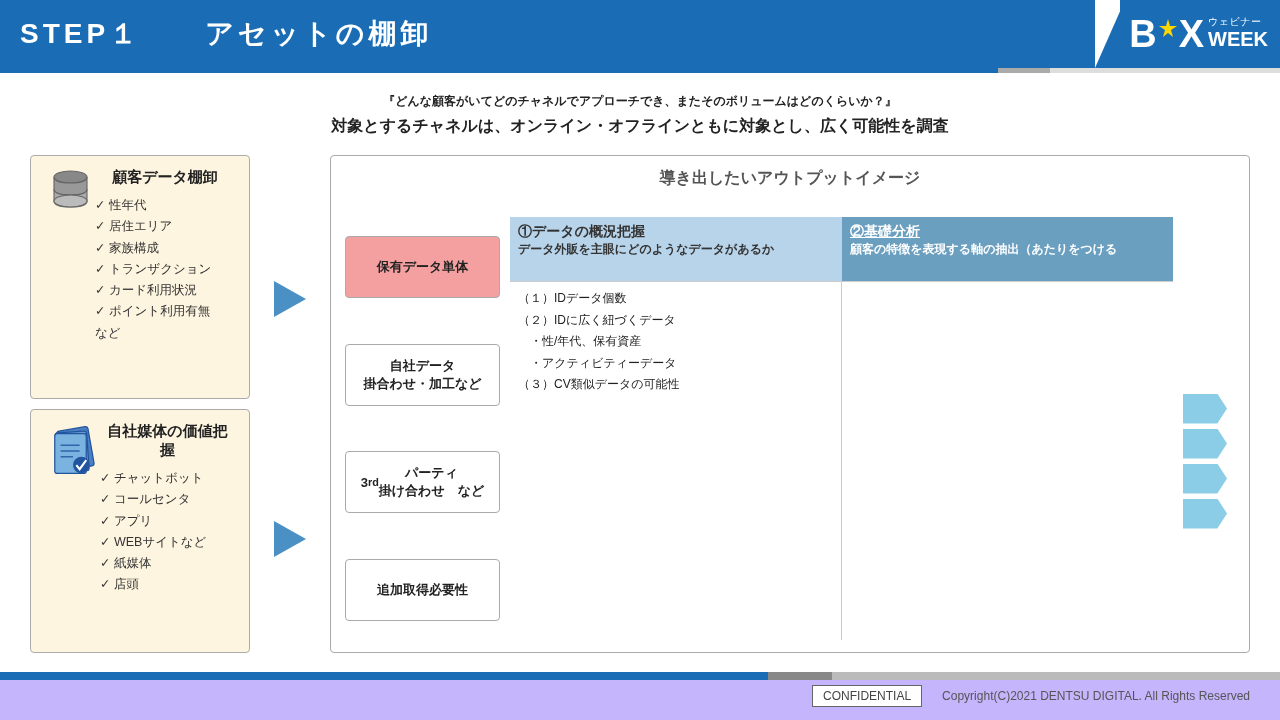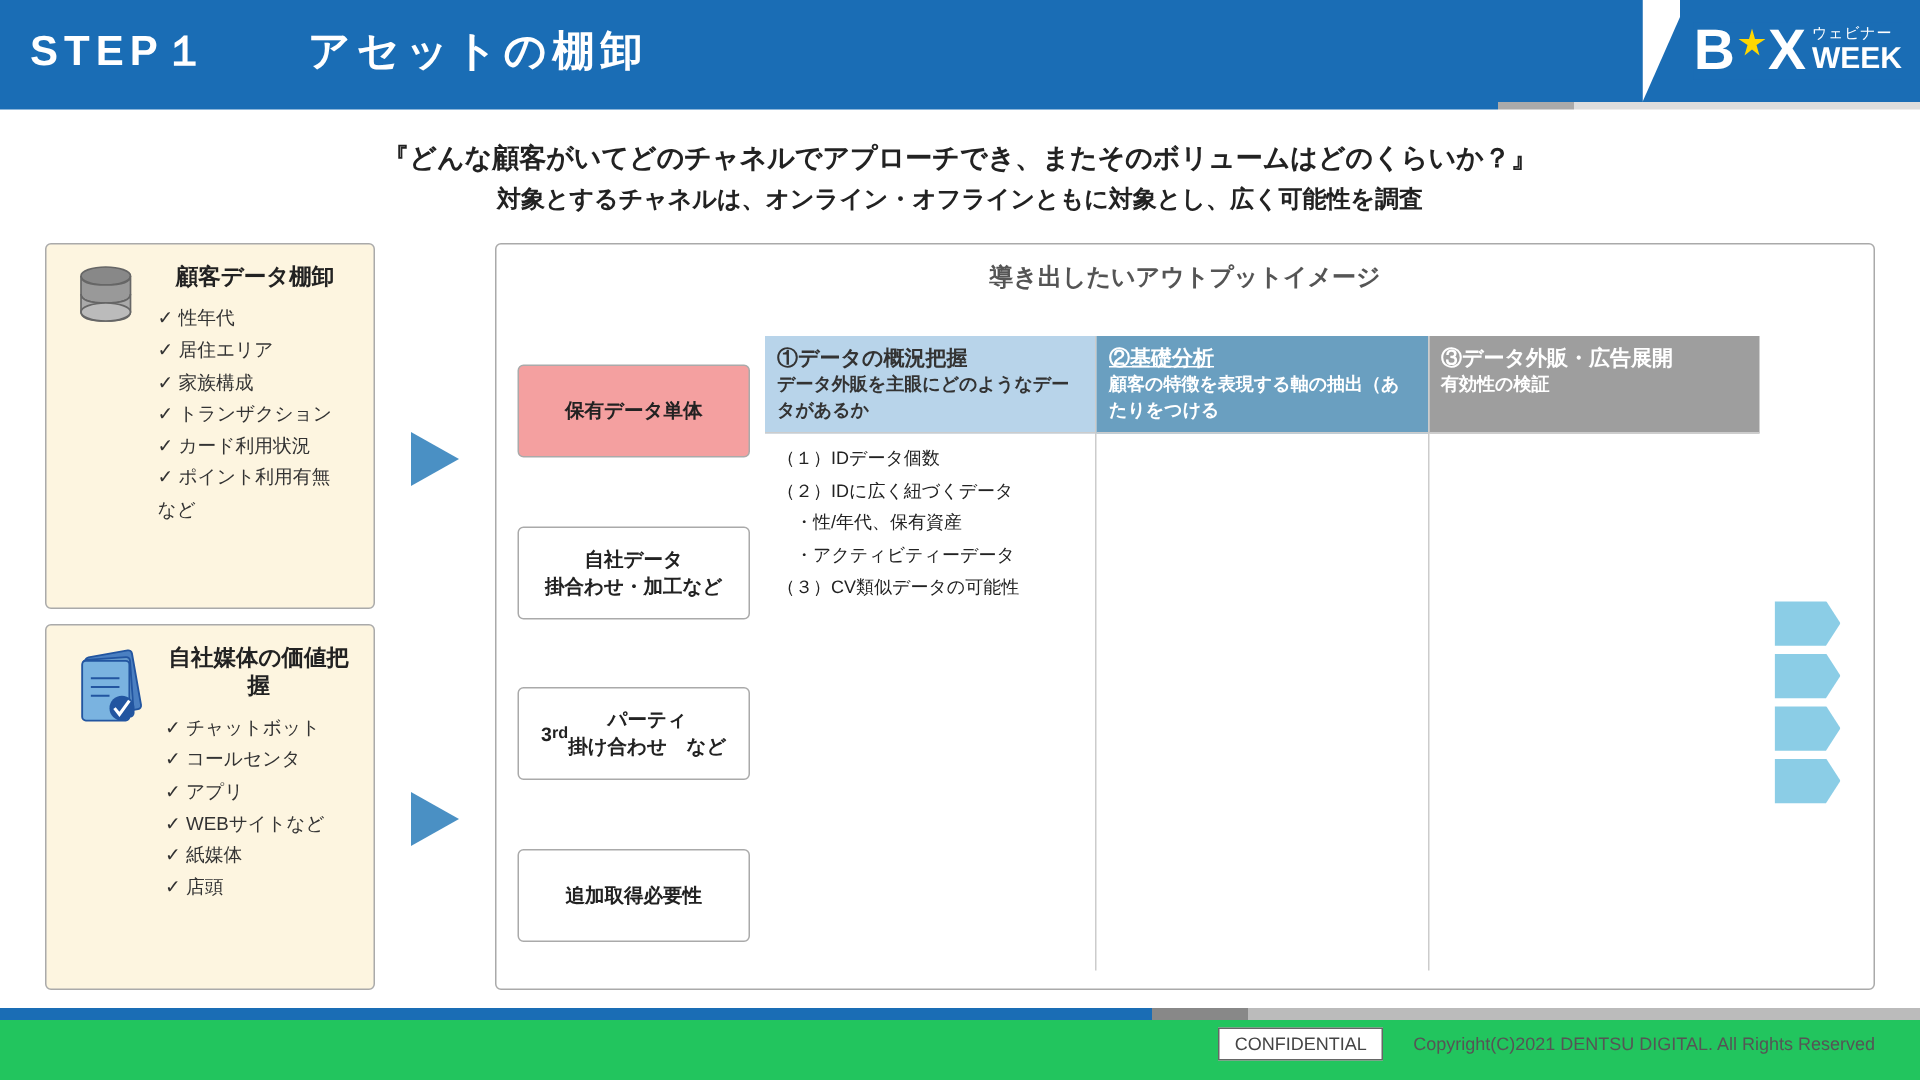--- a/index.html
+++ b/index.html
@@ -64,21 +64,21 @@
       border-width: 68px 30px 0 0;
       border-color: #fff transparent transparent transparent;
     }
 
     
     .subtitle-area {
       text-align: center;
       padding: 20px 40px 10px;
     }
     .subtitle-main {
-      font-size: 18px;
+      font-size: 12px;
       font-weight: bold;
       color: #222;
       margin-bottom: 6px;
     }
     .subtitle-sub {
       font-size: 16px;
       font-weight: bold;
       color: #222;
     }
 
@@ -100,21 +100,20 @@
     }
 
     .left-box {
       border: 1.5px solid #aaa;
       border-radius: 4px;
       background: #fdf5e0;
       padding: 12px 14px 12px 14px;
       flex: 1;
       display: flex;
       align-items: flex-start;
-      gap: 10px;
     }
 
     .left-box-content {
       flex: 1;
     }
 
     .left-box-title {
       font-size: 15px;
       font-weight: bold;
       color: #222;
@@ -241,21 +240,21 @@
       line-height: 1.8;
     }
 
     
     .footer {
       position: absolute;
       bottom: 0;
       left: 0;
       right: 0;
       height: 48px;
-      background: #22c55e;
+      background: #c4b5fd;
       display: flex;
       align-items: center;
       justify-content: flex-end;
       padding: 0 30px;
       gap: 20px;
     }
 
     .footer-confidential {
       border: 1px solid #666;
       padding: 3px 10px;
@@ -403,27 +402,20 @@
         </div>
 
         <div class="col-section">
           <div class="col-header col2" style="background:#6a9fc0;">
             <span style="font-size:14px;font-weight:bold;color:#fff;text-decoration:underline;">②基礎分析</span><br>
             <span style="font-size:12px;color:#fff;">顧客の特徴を表現する軸の抽出（あたりをつける</span>
           </div>
           <div class="col-body"></div>
         </div>
 
-        <div class="col-section">
-          <div class="col-header col3">
-            <span style="font-size:14px;font-weight:bold;">③データ外販・広告展開</span><br>
-            <span style="font-size:12px;">有効性の検証</span>
-          </div>
-          <div class="col-body"></div>
-        </div>
 
       </div>
 
       <div style="display:flex;flex-direction:column;justify-content:space-around;gap:6px;padding-top:65px;width:52px;flex-shrink:0;">
 
         <div style="display:flex;flex-direction:column;gap:5px;">
           <div style="width:44px;height:30px;background:#7ec8e3;clip-path:polygon(0 0,78% 0,100% 50%,78% 100%,0 100%);opacity:0.9;"></div>
           <div style="width:44px;height:30px;background:#7ec8e3;clip-path:polygon(0 0,78% 0,100% 50%,78% 100%,0 100%);opacity:0.9;"></div>
           <div style="width:44px;height:30px;background:#7ec8e3;clip-path:polygon(0 0,78% 0,100% 50%,78% 100%,0 100%);opacity:0.9;"></div>
           <div style="width:44px;height:30px;background:#7ec8e3;clip-path:polygon(0 0,78% 0,100% 50%,78% 100%,0 100%);opacity:0.9;"></div>

